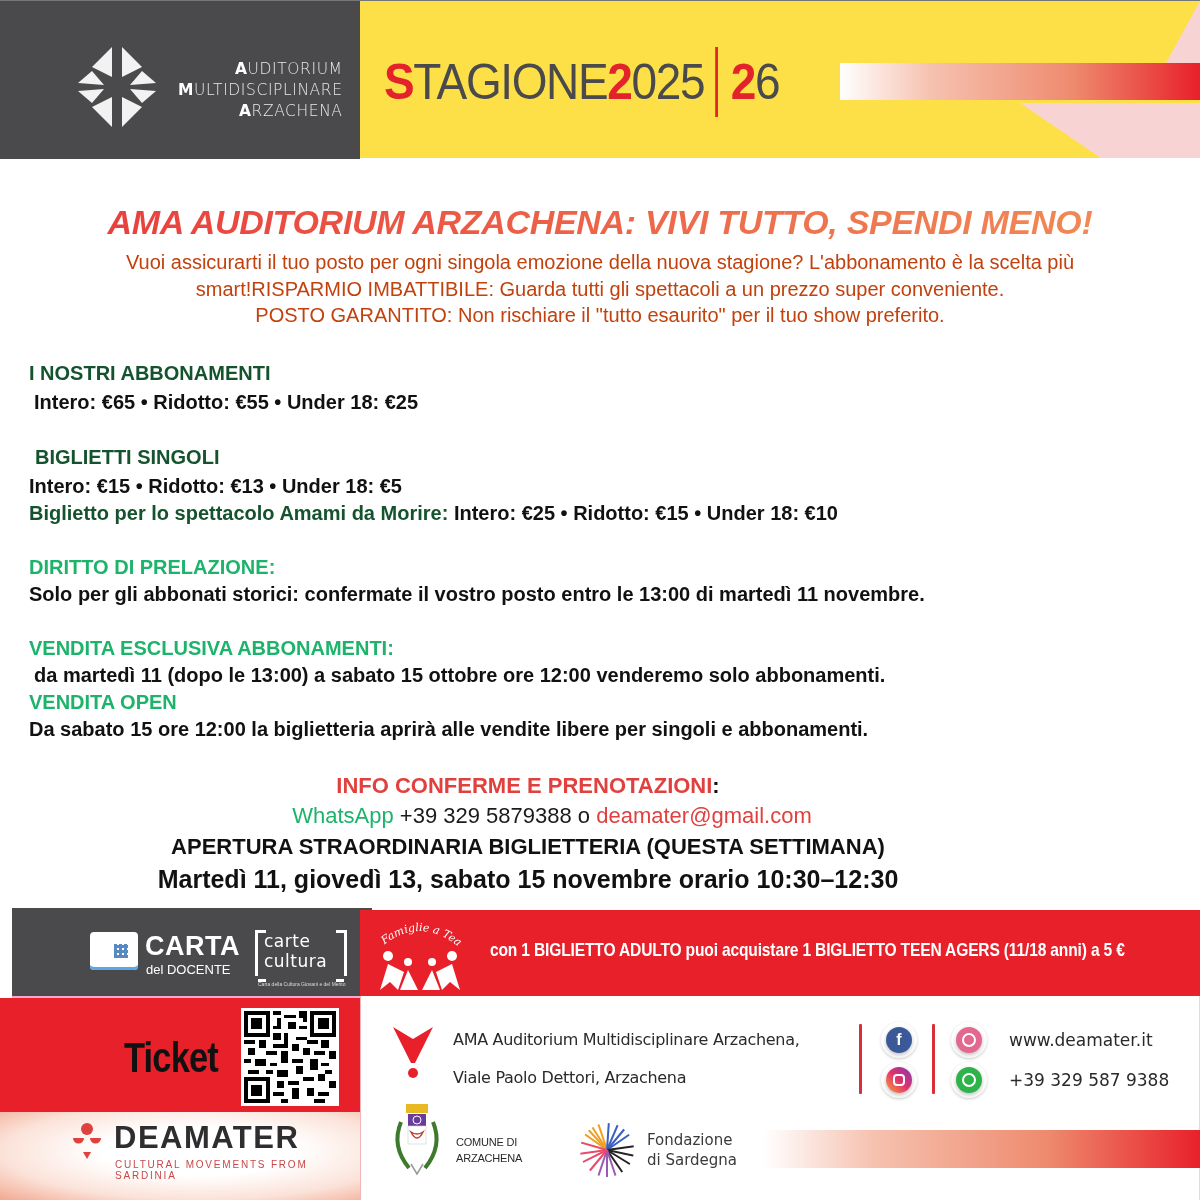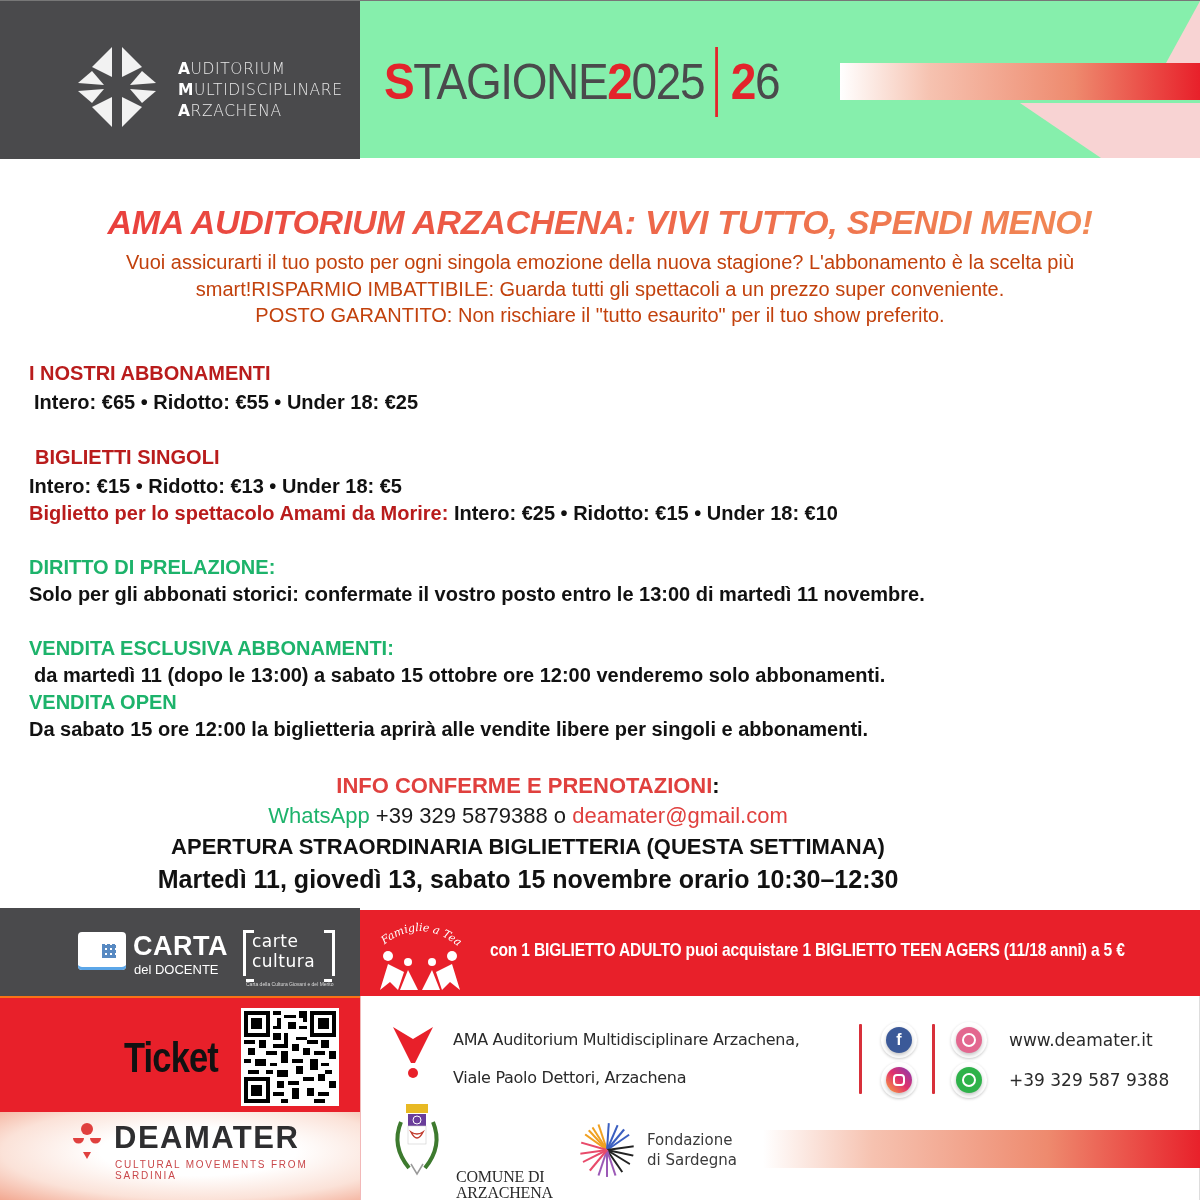--- a/index.html
+++ b/index.html
@@ -1,46 +1,46 @@
 <!DOCTYPE html>
 <html><head>
 <meta charset="utf-8">
 <style>
   * { box-sizing: border-box; margin: 0; padding: 0; }
   html, body { width: 1200px; height: 1200px; background: #ffffff; overflow: hidden; }
   body { position: relative; font-family: "Liberation Sans", sans-serif; color: #111; }
 
   
-  .header { position: absolute; left: 0; top: 0; width: 1200px; height: 158px; background: #86efac; border-top: 1px solid #777; }
+  .header { position: absolute; left: 0; top: 0; width: 1200px; height: 158px; background: #fde047; border-top: 1px solid #777; text-align: right; }
   .header-logo-box { position: absolute; left: 0; top: 0; width: 360px; height: 158px; background: #4a4a4c; }
   .ama-star { position: absolute; left: 78px; top: 44px; width: 78px; height: 84px; }
   .ama-name { position: absolute; left: 178px; top: 58px; color: #e8e8e8; font-family: "DejaVu Sans", sans-serif; font-size: 15.5px; line-height: 21px; letter-spacing: 0.6px; font-weight: 300; }
   .ama-name .cap { font-weight: bold; color: #fff; }
 
   .season { position: absolute; left: 384px; top: 50px; height: 62px; display: flex; align-items: center; font-family: "Liberation Sans", sans-serif; font-size: 50px; color: #4a4a4c; letter-spacing: -1.5px; transform: scaleX(0.92); transform-origin: left center; white-space: nowrap; }
   .season .red { color: #e3232b; font-weight: bold; }
   .season .sep { display: inline-block; width: 3px; height: 70px; background: #e3232b; margin: 0 14px 0 12px; }
   .header-bar { position: absolute; left: 840px; top: 62px; width: 360px; height: 37px; background: linear-gradient(to right, rgba(255,255,255,1) 0%, #f6c2b0 25%, #ee8a6e 65%, #e8202a 100%); }
   .header-tri1 { position: absolute; right: 0; top: 0; width: 0; height: 0; border-left: 34px solid transparent; border-bottom: 62px solid #f8d3d3; border-right: 0; }
   .header-tri2 { position: absolute; right: 0; top: 102px; width: 180px; height: 55px; background: #f8d3d3; clip-path: polygon(0 0, 100% 0, 100% 100%, 45% 100%); }
 
   
   .headline { position: absolute; left: 0; top: 203px; width: 1200px; text-align: center; font-family: "Liberation Sans", sans-serif; font-weight: bold; font-style: italic; font-size: 34px; letter-spacing: -0.3px; background: linear-gradient(to right, #e8383a, #f29058); -webkit-background-clip: text; background-clip: text; color: transparent; }
   .intro { position: absolute; left: 40px; top: 249px; width: 1120px; text-align: center; font-size: 20px; line-height: 26.5px; color: #c2410c; }
 
   .sec { position: absolute; font-weight: bold; font-size: 20px; line-height: 27px; }
-  .red-h { color: #b91c1c; }
+  .red-h { color: #14532d; }
   .green-h { color: #1db36b; }
   .body-b { color: #111; }
 
   
   .info { position: absolute; left: 0; width: 1056px; text-align: center; }
 
   
-  .carte-box { position: absolute; left: 0; top: 908px; width: 360px; height: 90px; background: #4a4a4c; border-bottom: 2px solid #f97316; }
+  .carte-box { position: absolute; left: 12px; top: 908px; width: 360px; height: 90px; background: #4a4a4c; border-bottom: 2px solid #f9a8d4; }
   .card-icon { position: absolute; left: 78px; top: 24px; width: 48px; height: 38px; background: #fff; border-radius: 4px; box-shadow: 0 -4px 0 -1px #5ba6e8 inset; }
   .card-icon::before { content: ""; position: absolute; left: -2px; top: -6px; width: 48px; height: 10px; background: #4a90e2; border-radius: 4px 4px 0 0; transform: skewX(-8deg); z-index: -1; }
   .card-qr { position: absolute; left: 24px; top: 12px; width: 14px; height: 14px; background:
     repeating-linear-gradient(90deg, #3a75b8 0 3px, transparent 3px 5px),
     repeating-linear-gradient(0deg, #3a75b8 0 3px, transparent 3px 5px); opacity: .85; }
   .carta-title { position: absolute; left: 133px; top: 24px; font-weight: bold; color: #fff; font-size: 27px; letter-spacing: 0.5px; line-height: 28px; }
   .carta-sub { position: absolute; left: 134px; top: 54px; color: #fff; font-size: 13px; }
   .cc-box { position: absolute; left: 243px; top: 22px; width: 92px; height: 46px; border-left: 3px solid #fff; border-right: 3px solid #fff; }
   .cc-box::before, .cc-box::after { content: ""; position: absolute; width: 8px; height: 100%; top: 0; border-top: 3px solid #fff; border-bottom: 3px solid #fff; }
   .cc-box::before { left: 0; }
@@ -63,21 +63,21 @@
 
   .contact-box { position: absolute; left: 360px; top: 996px; width: 840px; height: 204px; background: #fff; border-left: 1px solid #f2b8b8; border-right: 1px solid #ddd; }
   .pin-icon { position: absolute; left: 32px; top: 27px; width: 40px; height: 58px; }
   .addr { position: absolute; left: 92px; font-family: "DejaVu Sans", sans-serif; font-size: 16px; color: #2a2a2a; letter-spacing: -0.3px; }
   .vsep { position: absolute; width: 3px; height: 70px; background: #d8303a; top: 28px; border-radius: 1px; }
   .social { position: absolute; width: 28px; height: 28px; border-radius: 50%; box-shadow: 0 2px 4px rgba(0,0,0,0.25); display: flex; align-items: center; justify-content: center; color: #fff; font-weight: bold; font-size: 16px; }
   .social-ring { position: absolute; width: 36px; height: 36px; border-radius: 50%; background: #fff; box-shadow: 0 1px 3px rgba(0,0,0,0.2); display: flex; align-items: center; justify-content: center; }
   .contact-text { position: absolute; left: 648px; font-family: "DejaVu Sans", sans-serif; font-size: 17px; color: #2a2a2a; }
 
   .comune-crest { position: absolute; left: 26px; top: 106px; width: 60px; height: 78px; }
-  .comune-text { position: absolute; left: 95px; top: 138px; font-family: Liberation Serif, serif; font-size: 16px; line-height: 16px; color: #2a2a2a; letter-spacing: -0.2px; margin-top: 35px; }
+  .comune-text { position: absolute; left: 95px; top: 138px; font-family: Liberation Sans, sans-serif; font-size: 11px; line-height: 16px; color: #2a2a2a; letter-spacing: -0.2px; }
   .fond-logo { position: absolute; left: 218px; top: 126px; width: 56px; height: 56px; border-radius: 50%; }
   .fond-text { position: absolute; left: 286px; top: 134px; font-family: "DejaVu Sans", sans-serif; font-size: 15px; line-height: 20px; color: #3a3a3a; }
   .footer-bar { position: absolute; left: 402px; top: 134px; width: 438px; height: 38px; background: linear-gradient(to right, rgba(255,255,255,1) 0%, #f6c2b0 25%, #ee8a6e 65%, #e8202a 100%); }
 </style>
 </head>
 <body>
 
 <div class="header">
   <div class="header-logo-box">
     <svg class="ama-star" viewBox="0 0 78 84">
@@ -134,21 +134,21 @@
 <div class="sec body-b" style="left:29px; top:581px;">Solo per gli abbonati storici: confermate il vostro posto entro le 13:00 di martedì 11 novembre.</div>
 
 <div class="sec green-h" style="left:29px; top:635px;">VENDITA ESCLUSIVA ABBONAMENTI:</div>
 <div class="sec body-b" style="left:34px; top:662px;">da martedì 11 (dopo le 13:00) a sabato 15 ottobre ore 12:00 venderemo solo abbonamenti.</div>
 <div class="sec green-h" style="left:29px; top:689px;">VENDITA OPEN</div>
 <div class="sec body-b" style="left:29px; top:716px;">Da sabato 15 ore 12:00 la biglietteria aprirà alle vendite libere per singoli e abbonamenti.</div>
 
 <div class="info" style="top:773px; font-size:22px; font-weight:bold;">
   <span style="color:#e0403e;">INFO CONFERME E PRENOTAZIONI</span><span style="color:#111;">:</span>
 </div>
-<div class="info" style="top:803px; font-size:22px;">
+<div class="info" style="top:803px; font-size:22px;margin-left:24px;">
   <span style="color:#1db36b;">WhatsApp</span><span style="color:#1a1a1a;"> +39 329 5879388 o </span><span style="color:#e0403e;">deamater@gmail.com</span>
 </div>
 <div class="info" style="top:834px; font-size:22px; font-weight:bold; color:#111;">APERTURA STRAORDINARIA BIGLIETTERIA (QUESTA SETTIMANA)</div>
 <div class="info" style="top:865px; font-size:25px; font-weight:bold; color:#111;">Martedì 11, giovedì 13, sabato 15 novembre orario 10:30–12:30</div>
 
 <div class="carte-box">
   <div class="card-icon">
       <div class="card-qr"></div>
     </div>
   <div class="carta-title">CARTA</div>

